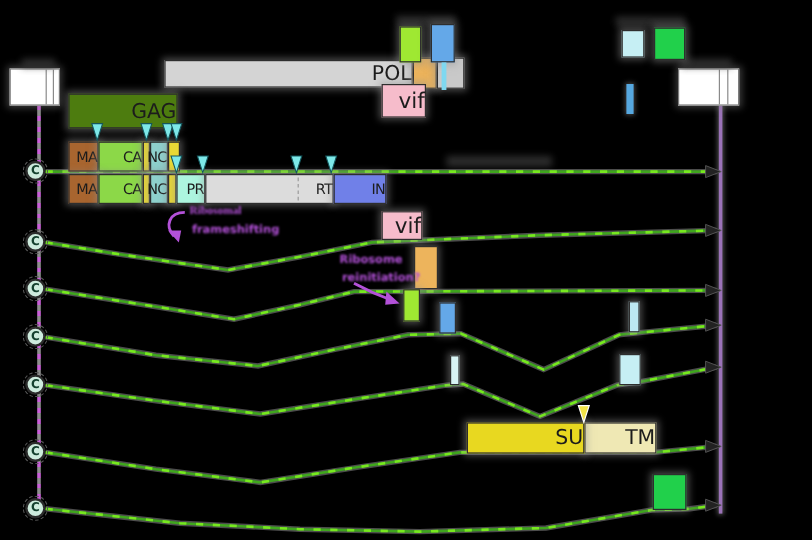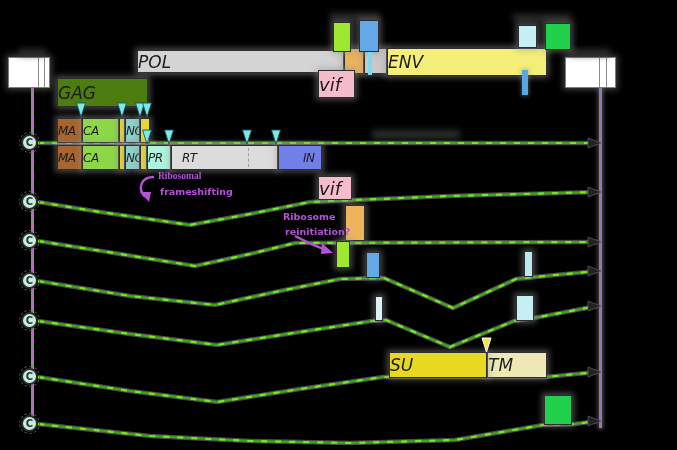--- a/index.html
+++ b/index.html
@@ -1,21 +1,21 @@
 <!DOCTYPE html>
 <html><head>
 <meta charset="utf-8">
 <style>
   html,body{margin:0;padding:0;background:#000;}
   #stage{position:relative;width:677px;height:450px;background:#000;overflow:hidden;
          font-family:"DejaVu Sans",sans-serif;}
   .abs{position:absolute;}
   .gbox{position:absolute;border:1.5px solid #2e2e2e;box-sizing:border-box;
-        display:flex;align-items:center;justify-content:flex-start;
-        box-shadow:0 0 6px 2px rgba(145,145,145,.5);font-style:italic;}
+        display:flex;align-items:center;justify-content:flex-end;
+        box-shadow:0 0 6px 2px rgba(145,145,145,.5);}
   .glabel{color:#1c1c1c;font-weight:400;}
   .big{font-size:17px;}
   .mid{font-size:18px;}
   .small{font-size:12px;letter-spacing:-0.5px;}
   .ltr{position:absolute;background:#fff;border:1.5px solid #7d7d7d;box-sizing:border-box;
        box-shadow:0 0 6px 2px rgba(130,130,130,.45);}
   .ltr .div{position:absolute;top:0;bottom:0;width:1px;background:#8a8a8a;}
   .rail-left{position:absolute;width:3px;
        background:repeating-linear-gradient(180deg,#c95fd8 0 4px,#8d8d8d 4px 9px);}
   .rail-right{position:absolute;width:2.5px;background:#9b72b8;
@@ -88,23 +88,20 @@
   </div>
 
   <div class="gbox z3 big glabel" style="left:137px;top:50px;width:207px;height:23px;background:#d4d4d4;">
       <span>POL</span>
     </div>
   <div class="gbox z3 big glabel" style="left:57px;top:78px;width:91px;height:29px;background:#4d7c0f;">
       <span>GAG</span>
     </div>
   <div class="gbox z3" style="left:344px;top:48px;width:20px;height:26px;background:#edb45c;"></div>
   <div class="gbox z3" style="left:364px;top:48px;width:23px;height:26px;background:#c9c9c9;"></div>
-  <div class="gbox z3 big glabel" style="left:387px;top:48px;width:160px;height:28px;background:#f5ee7a;">
-      <span>ENV</span>
-    </div>
   <div class="gbox z3 mid glabel" style="left:318px;top:70px;width:37px;height:28px;background:#f6bccb;">
       <span>vif</span>
     </div>
 
   <div class="gbox z3" style="left:333px;top:22px;width:18px;height:30px;background:#9fe832;"></div>
   <div class="gbox z3" style="left:359px;top:20px;width:20px;height:32px;background:#64a8e8;"></div>
   <div class="abs z3" style="left:368px;top:52px;width:4px;height:23px;background:#7fd8f0;"></div>
   <div class="gbox z3" style="left:518px;top:25px;width:19px;height:23px;background:#c6eff4;"></div>
   <div class="gbox z3" style="left:545px;top:23px;width:26px;height:27px;background:#21d04b;"></div>
   <div class="abs z3" style="left:522px;top:70px;width:6px;height:25px;background:#56a8e0;box-shadow:0 0 4px 1px rgba(140,140,140,.5);"></div>

